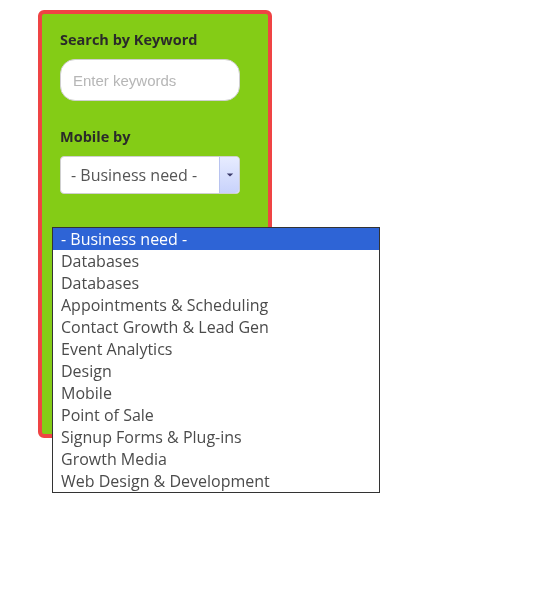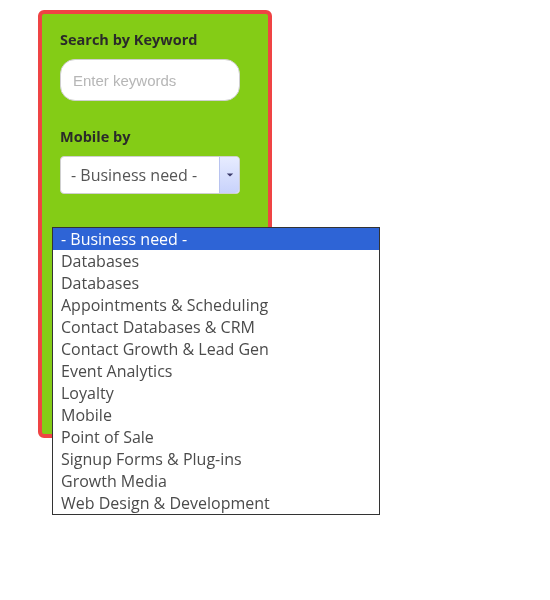--- a/index.html
+++ b/index.html
@@ -115,22 +115,21 @@
     </div>
   </div>
 
 </div>
 
 <div class="dropdown-list" id="dropdown-list">
     <div class="dropdown-option selected">- Business need -</div>
     <div class="dropdown-option">Databases</div>
     <div class="dropdown-option">Databases</div>
     <div class="dropdown-option">Appointments &amp; Scheduling</div>
-    <div class="dropdown-option">Contact Databases &amp; CRM</div>
     <div class="dropdown-option">Contact Growth &amp; Lead Gen</div>
     <div class="dropdown-option">Event Analytics</div>
-    <div class="dropdown-option">Loyalty</div>
+    <div class="dropdown-option">Design</div>
     <div class="dropdown-option">Mobile</div>
     <div class="dropdown-option">Point of Sale</div>
     <div class="dropdown-option">Signup Forms &amp; Plug-ins</div>
     <div class="dropdown-option">Growth Media</div>
     <div class="dropdown-option">Web Design &amp; Development</div>
   </div>
 
 </body></html>

